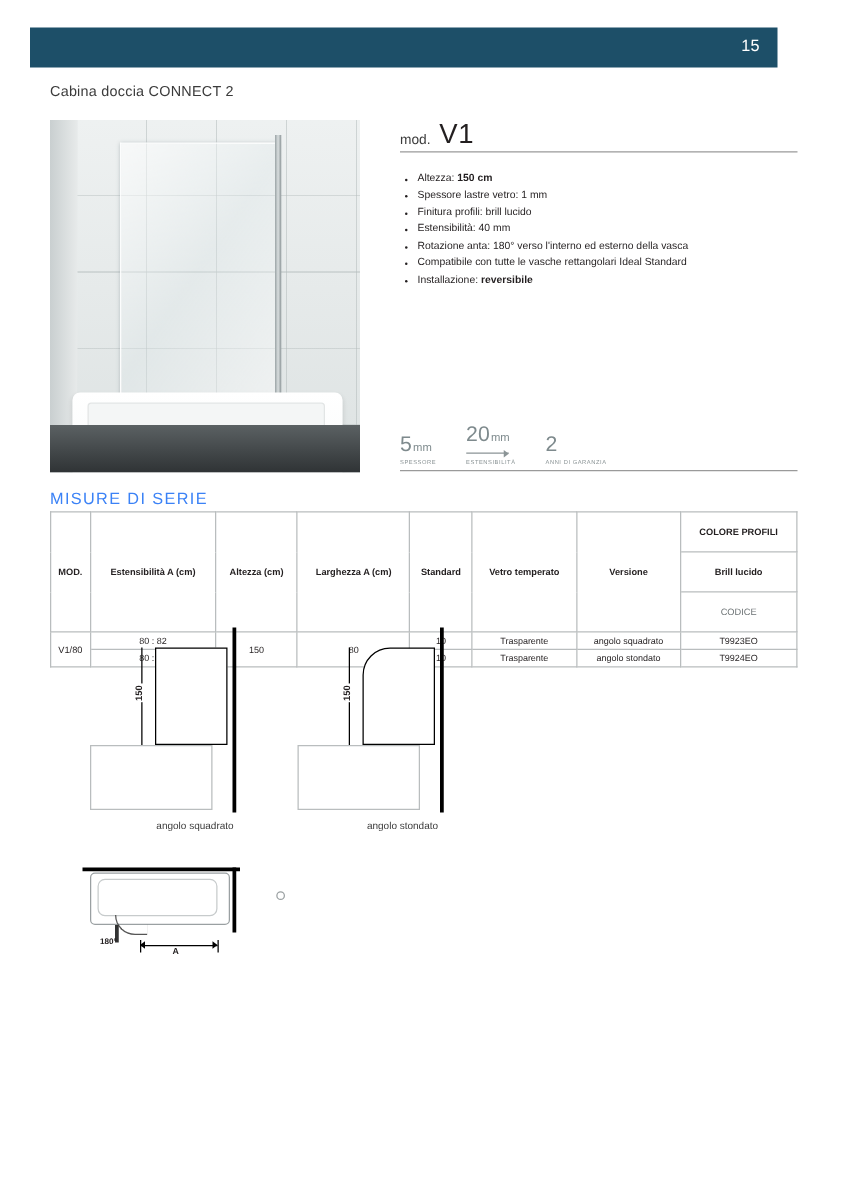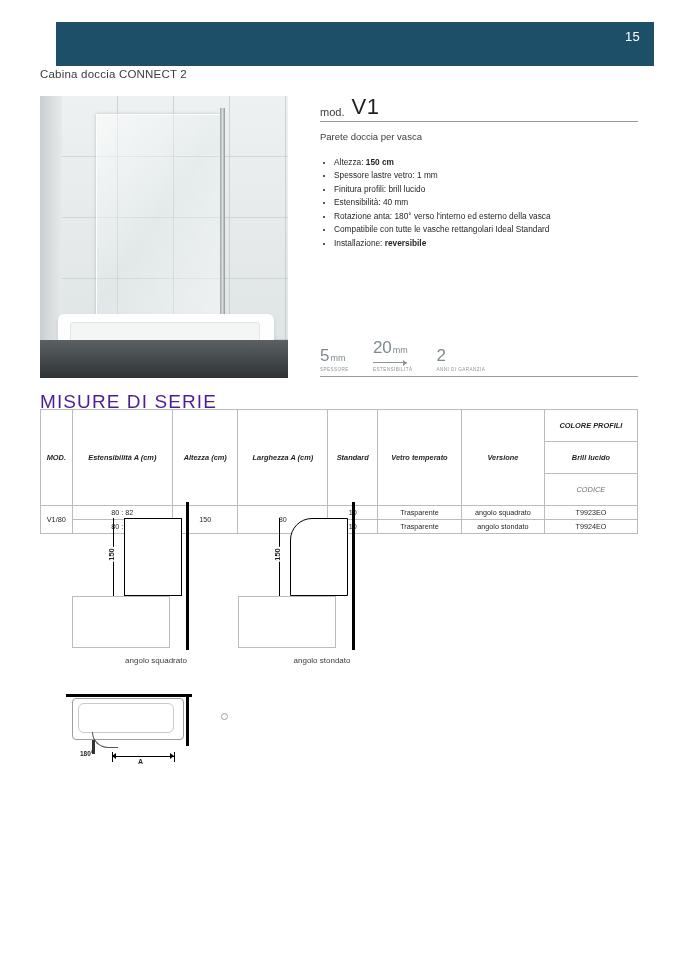--- a/index.html
+++ b/index.html
@@ -10,22 +10,22 @@
     background: #ffffff;
     font-family: "Liberation Sans", sans-serif;
     color: #231f20;
     position: relative;
     overflow: hidden;
   }
 
   
   .header-bar {
     position: absolute;
-    left: 56px; top: 22px;
-    width: 598px; height: 44px;
+    left: 24px; top: 22px;
+    width: 598px; height: 32px;
     background: #1d4f68;
     text-align: right;
   }
   .header-page-num {
     position: absolute;
     right: 14px; top: 7px;
     color: #ffffff;
     font-size: 13px;
     letter-spacing: 0.3px;
   }
@@ -125,38 +125,38 @@
     content:""; position:absolute; left:0; top:4px; width:34px; height:1px; background:#8b9496;
   }
   .icon-arrow::after{
     content:""; position:absolute; right:0; top:1.5px;
     border-left:4px solid #8b9496; border-top:3px solid transparent; border-bottom:3px solid transparent;
   }
 
   
   .misure-head {
     position:absolute; left:40px; top:391px;
-    font-size:19px; color:#4c1d95; letter-spacing:1.1px;
+    font-size:13px; color:#3b82f6; letter-spacing:1.1px;
   }
 
   
   .tbl {
     position:absolute; left:40px; top:409px; width:598px;
     border-collapse: collapse;
     font-size:7.2px;
     color:#231f20;
   }
   .tbl th, .tbl td {
     border:1px solid #b9bdbe;
     text-align:center;
     vertical-align:middle;
     padding:2px 1px;
     line-height:1.25;
   }
-  .tbl thead th { font-weight:bold; height:32px; font-size:7.4px;font-style:italic; }
+  .tbl thead th { font-weight:bold; height:32px; font-size:7.4px; }
   .tbl .colore-group { font-weight:bold; }
   .tbl td { height:12px; }
   .tbl .mod-cell { font-size:7.4px; }
   .tbl .sub-codice { font-weight:normal; color:#6d7375; }
 
   
   .drawings { position:absolute; left:0; top:498px; width:678px; }
 
   .dwg { position:absolute; }
 
@@ -246,21 +246,20 @@
   <div class="tub"></div>
   <div class="tub-inner"></div>
   <div class="floor"></div>
 </div>
 
 <div class="info-col">
   <div class="mod-line">
     <span class="mod-label">mod.</span>
     <span class="mod-value">V1</span>
   </div>
-  <div class="subtitle">Parete doccia per vasca</div>
   <ul class="feature-list">
     <li><span>Altezza: </span><b>150 cm</b></li>
     <li><span>Spessore lastre vetro: 1 mm</span></li>
     <li><span>Finitura profili: brill lucido</span></li>
     <li><span>Estensibilità: 40 mm</span></li>
     <li><span>Rotazione anta: 180° verso l'interno ed esterno della vasca</span></li>
     <li><span>Compatibile con tutte le vasche rettangolari Ideal Standard</span></li>
     <li><span>Installazione: </span><b>reversibile</b></li>
   </ul>
 </div>

